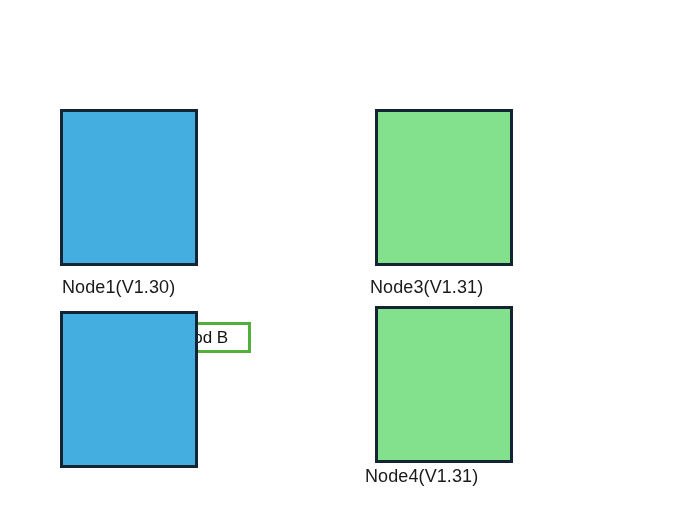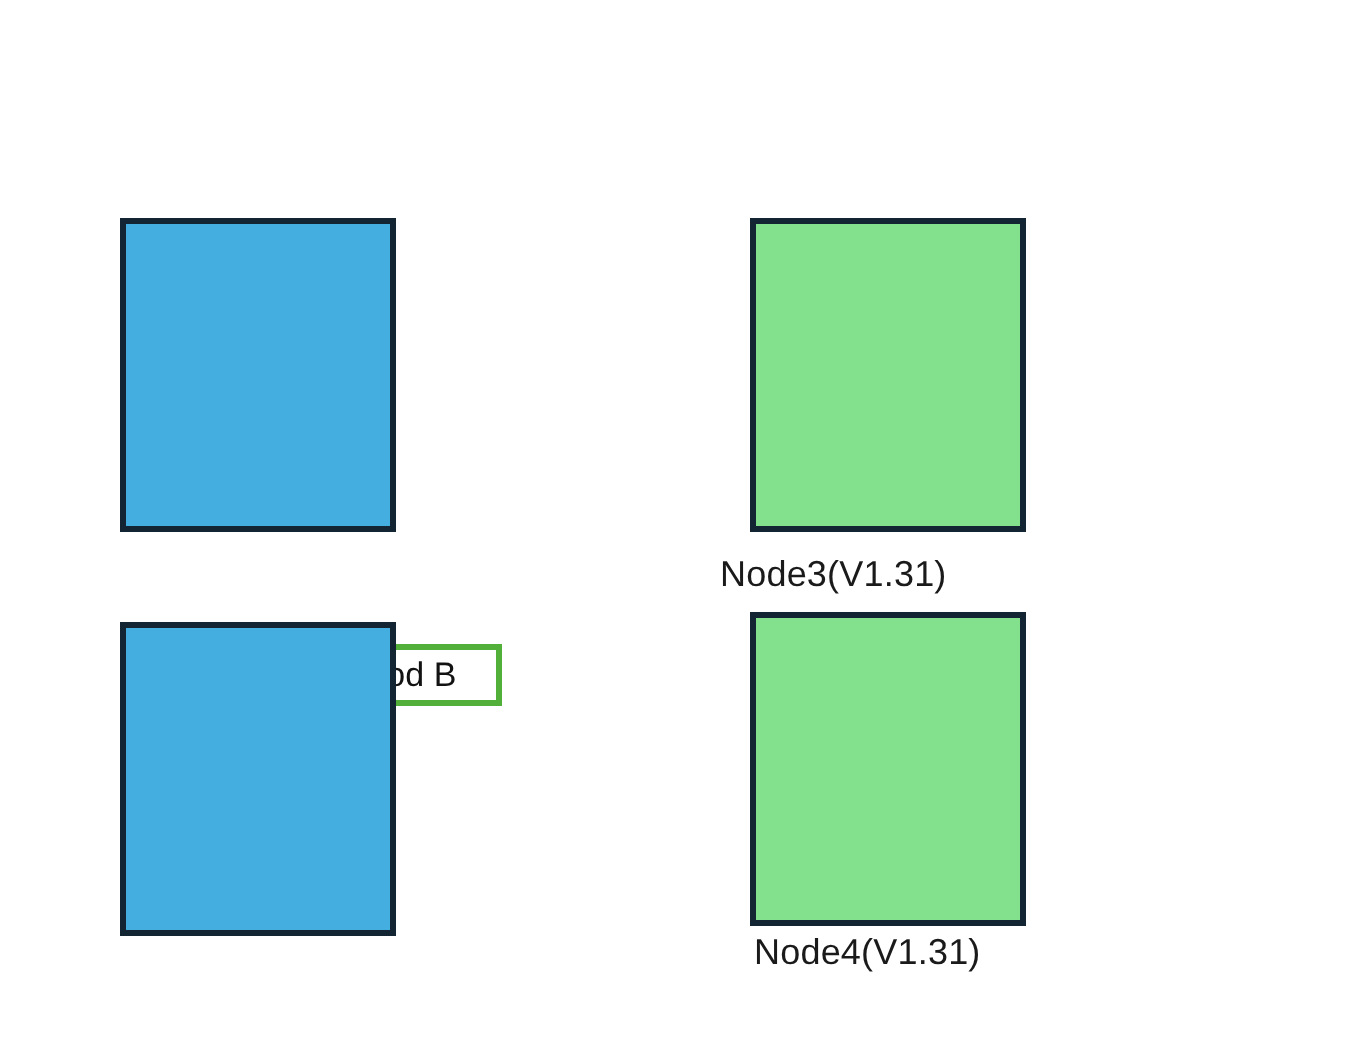--- a/index.html
+++ b/index.html
@@ -35,22 +35,22 @@
 
   .node-label {
     position: absolute;
     font-size: 18px;
     color: #1a1a1a;
     white-space: nowrap;
     letter-spacing: 0.1px;
   }
   #label-1 { left: 62px;  top: 277px; }
   #label-2 { left: 62px;  top: 480px; }
-  #label-3 { left: 360px; top: 277px; text-align: right; }
-  #label-4 { left: 377px; top: 466px; text-align: center; }
+  #label-3 { left: 370px; top: 277px; text-align: right; }
+  #label-4 { left: 365px; top: 466px; text-align: center; }
 
   .pod {
     position: absolute;
     box-sizing: border-box;
     width: 92px;
     height: 31px;
     background: #ffffff;
     border: 3px solid #52B03A;
     display: flex;
     align-items: center;
@@ -65,20 +65,21 @@
 </head>
 <body>
 
 <div id="canvas">
 
   <div class="node blue" id="node-1">
     <div class="pod" id="pod-b">
       <span>Pod B</span>
     </div>
   </div>
+  <div class="node-label" id="label-1">Node1(V1.30)</div>
 
   <div class="node blue" id="node-2">
     
     
   </div>
 
   <div class="node green" id="node-3"></div>
   <div class="node-label" id="label-3">Node3(V1.31)</div>
 
   <div class="node green" id="node-4"></div>

